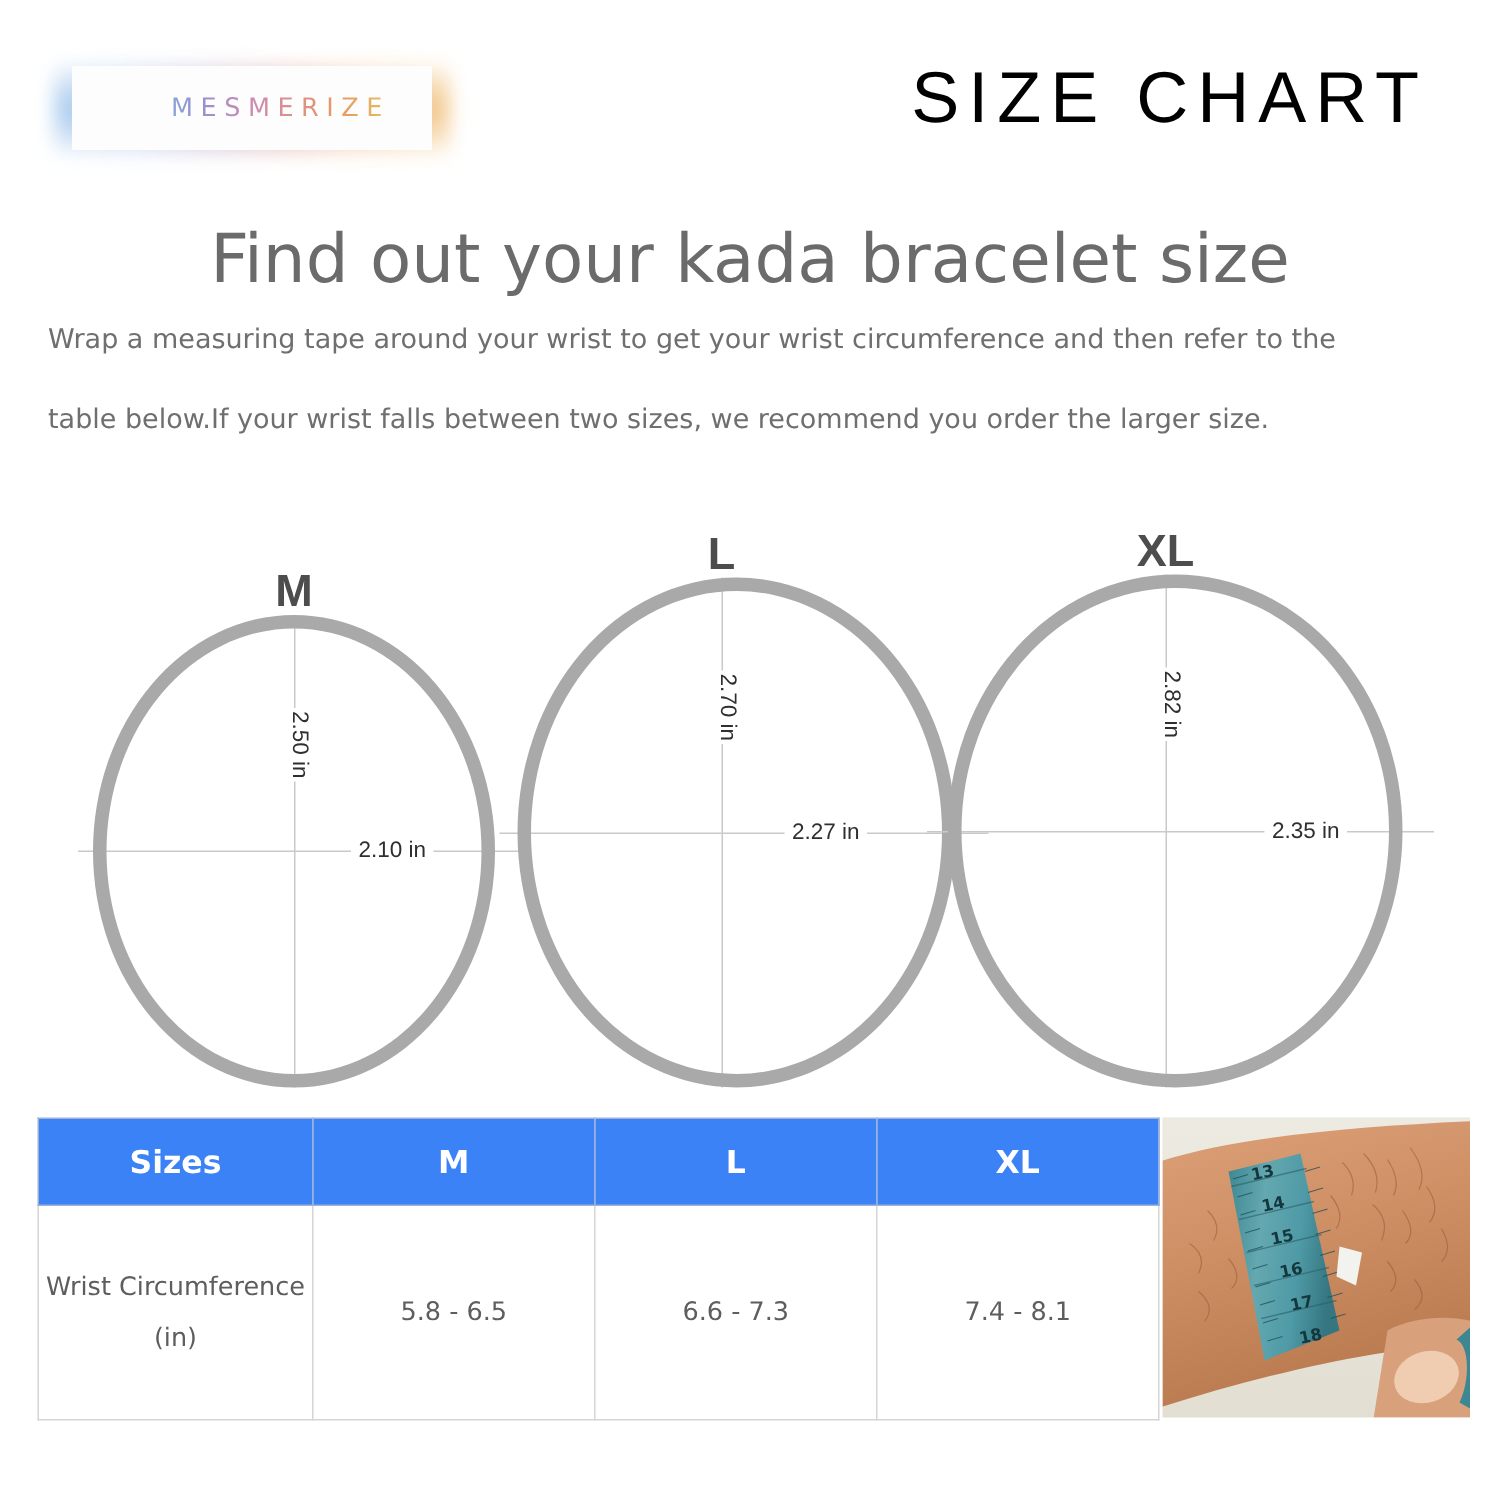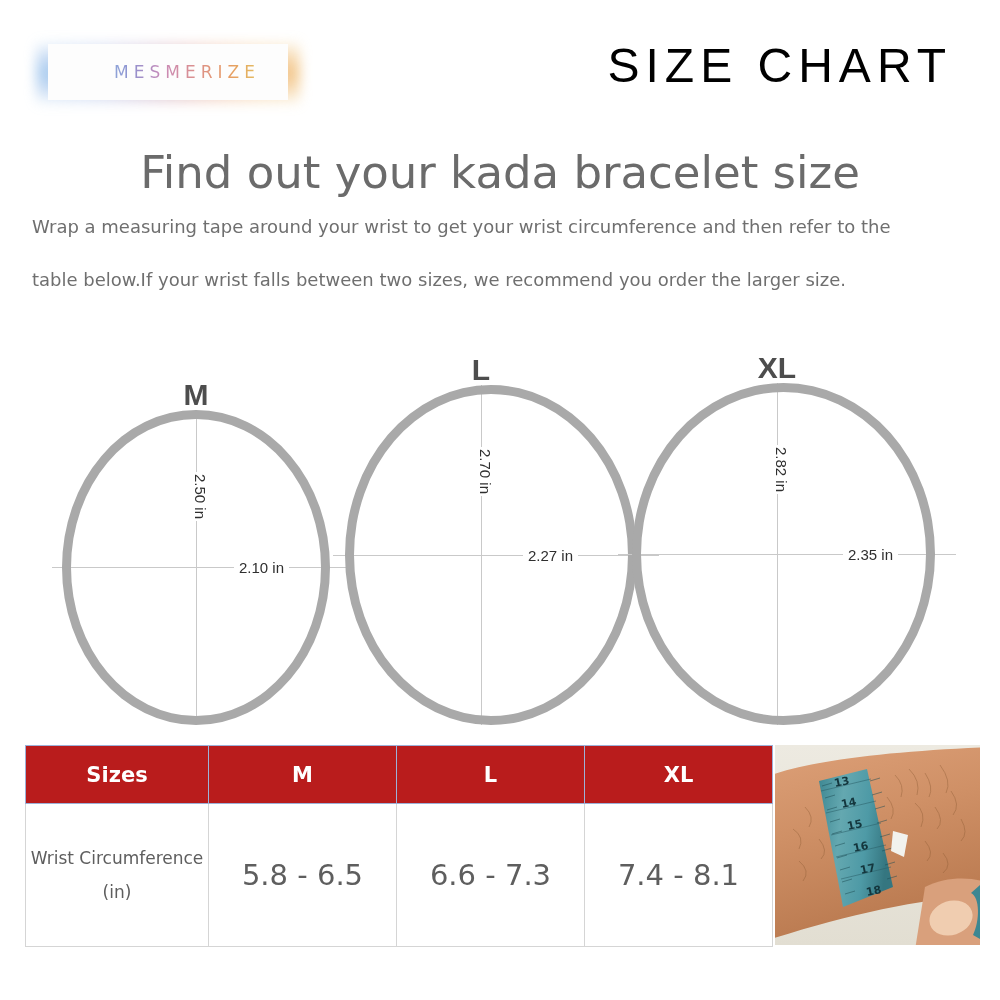--- a/index.html
+++ b/index.html
@@ -170,31 +170,31 @@
     border-collapse: collapse;
     table-layout: fixed;
   }
   .size-table th,
   .size-table td {
     border: 1px solid #d5d5d5;
     text-align: center;
     font-family: "DejaVu Sans", sans-serif;
   }
   .size-table thead th {
-    background: #b91c1c;
+    background: #3b82f6;
     color: #ffffff;
     font-size: 21px;
     font-weight: 700;
     height: 55px;
     border-color: #9db1d8;
   }
   .size-table tbody td {
     background: #ffffff;
     color: #5e5e5e;
-    font-size: 29px;
+    font-size: 17px;
     height: 140px;
     font-weight: 400;
     line-height: 34px;
   }
   .size-table tbody td.label-cell {
     font-size: 17px;
   }
   .col-sizes  { width: 180px; }
   .col-size   { width: 185px; }
 

